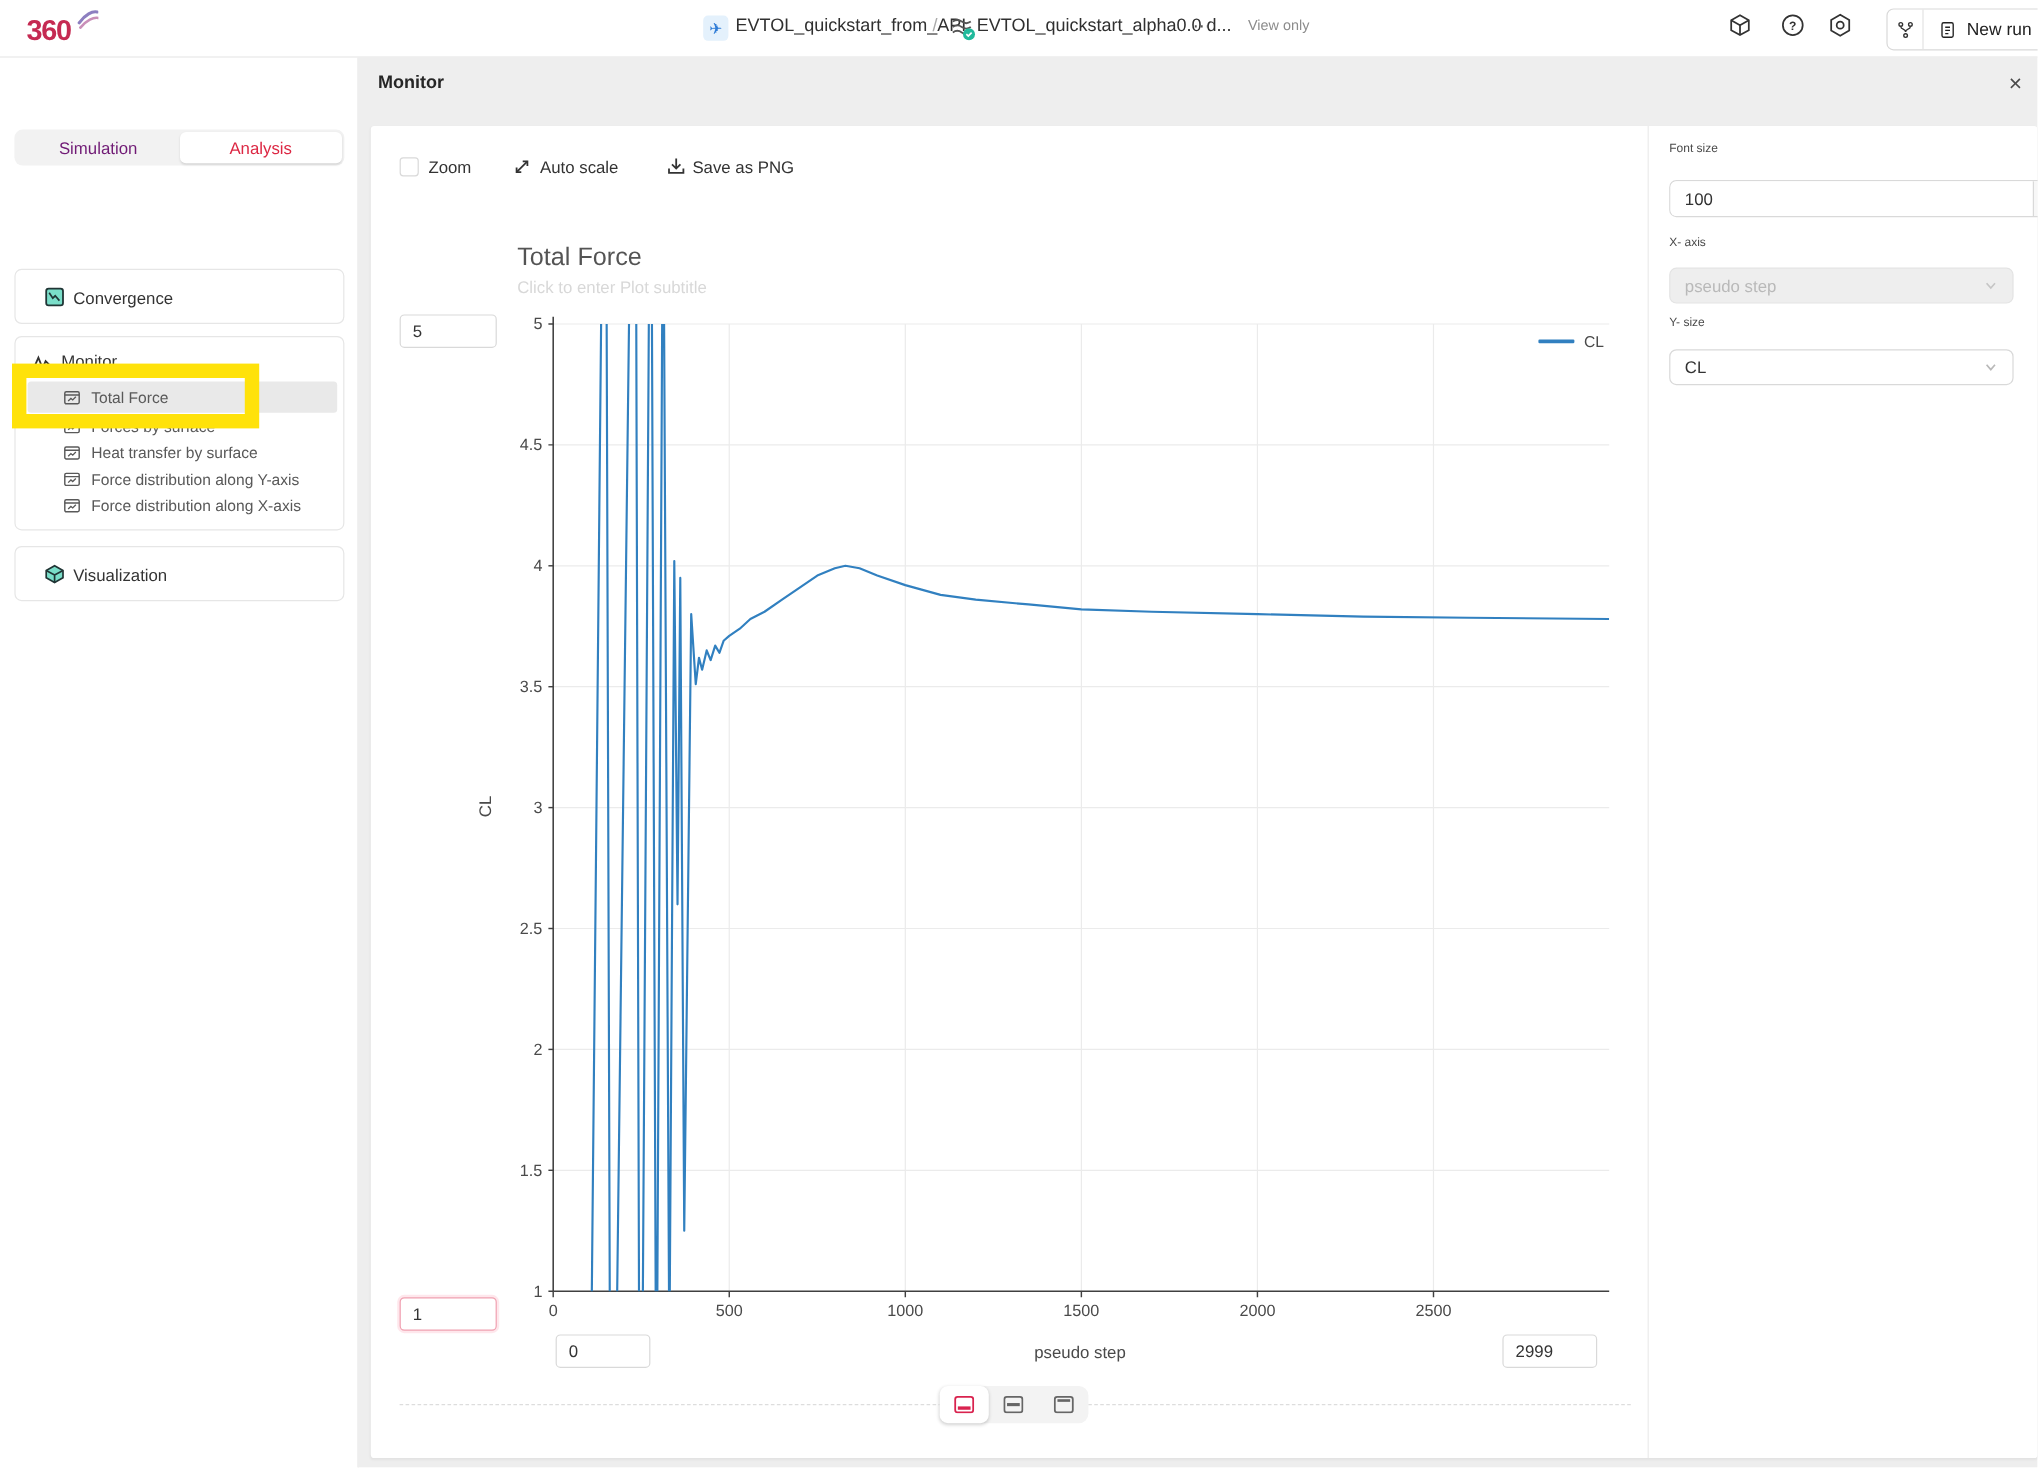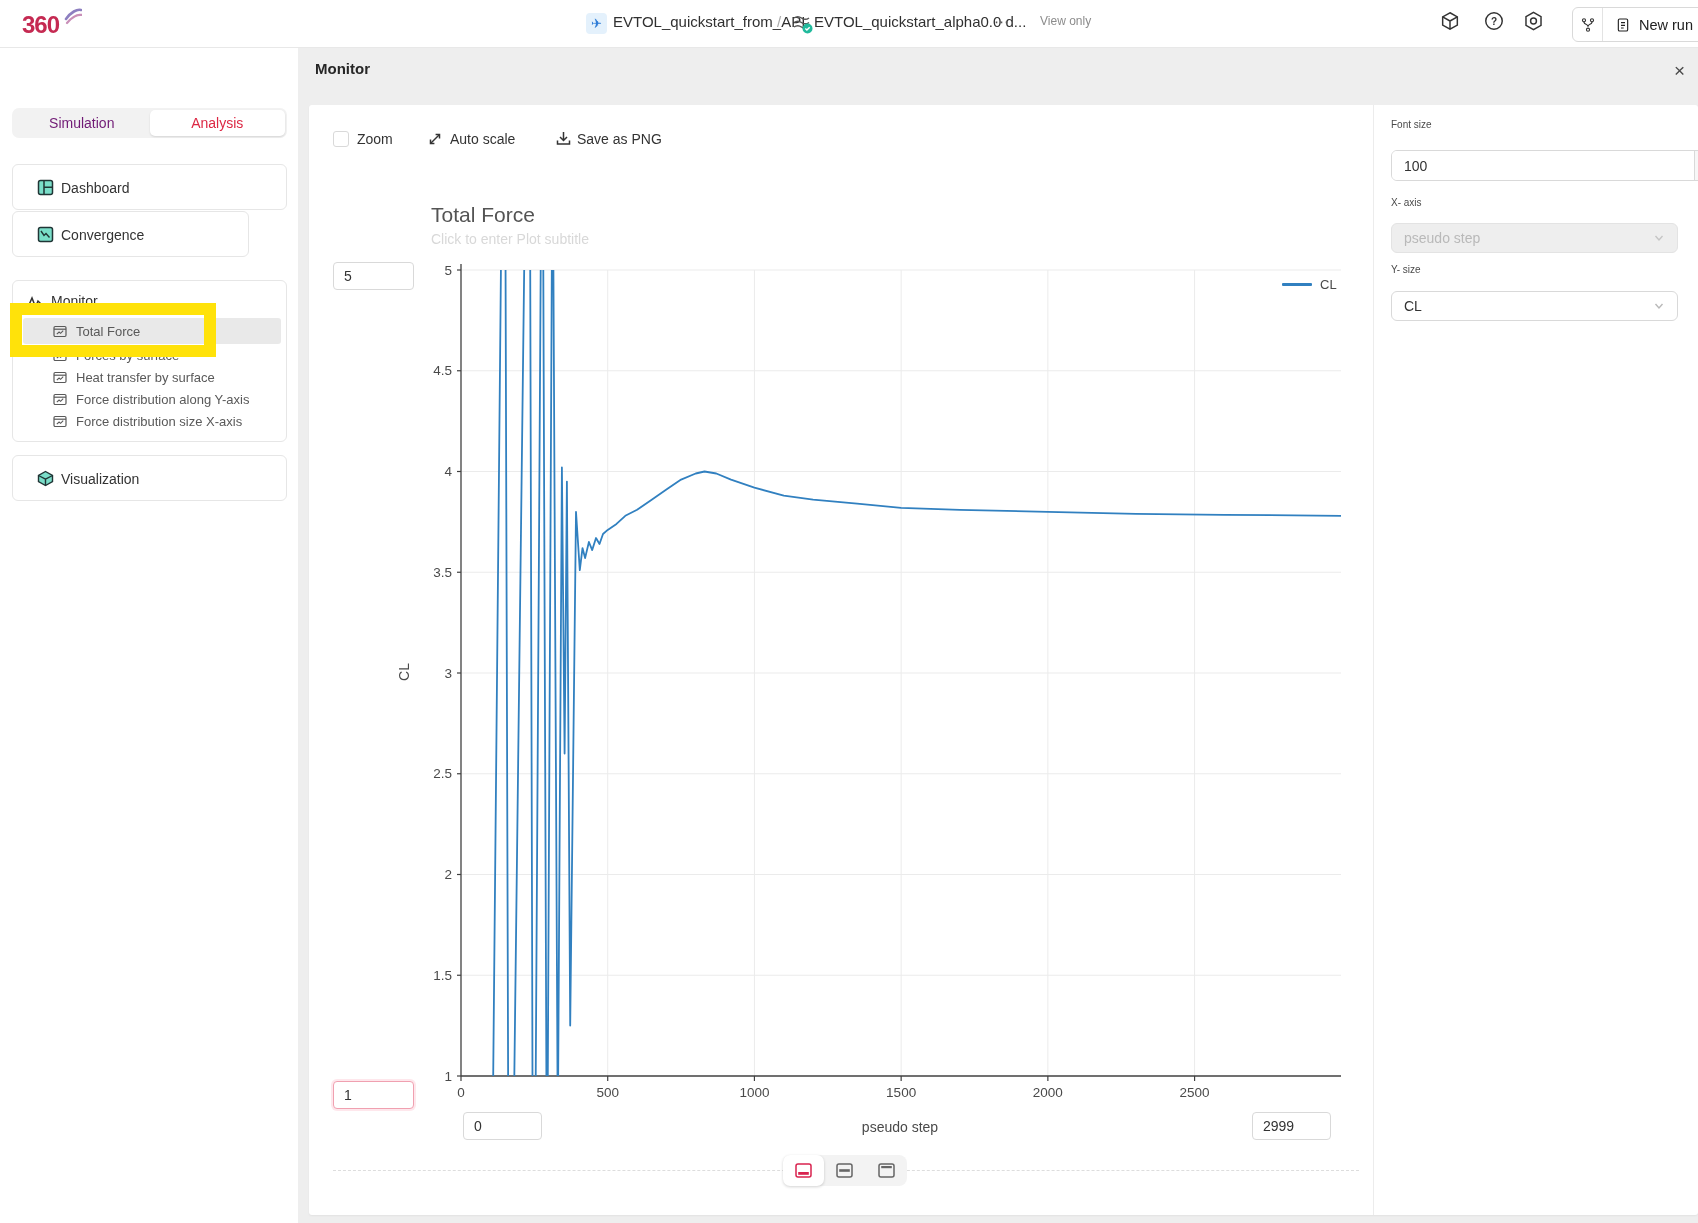--- a/index.html
+++ b/index.html
@@ -129,29 +129,22 @@
     </div>
   </div>
 </div>
 
 <div class="abs sidebar">
   <div class="abs tabs">
     <div class="tab">Simulation</div>
     <div class="tab active">Analysis</div>
   </div>
 
-  <div class="abs card" style="left:12px;top:117px;width:275px;height:46px">
-    <svg class="abs" style="left:24px;top:14px" width="17" height="17" viewBox="0 0 17 17">
-      <rect x="1.5" y="1.5" width="14" height="14" rx="2" fill="#7adec9" stroke="#203535" stroke-width="1.5"></rect>
-      <path d="M7 1.5v14M7 8.2h8.5" stroke="#203535" stroke-width="1.5"></path>
-    </svg>
-    <span class="abs card-label txt" style="left:48px;top:15px">Dashboard</span>
-  </div>
-
-  <div class="abs card" style="left:12px;top:164px;width:237px;height:46px">
+
+  <div class="abs card" style="left:12px;top:177px;width:275px;height:46px">
     <svg class="abs" style="left:24px;top:14px" width="17" height="17" viewBox="0 0 17 17">
       <rect x="1.5" y="1.5" width="14" height="14" rx="2" fill="#7adec9" stroke="#203535" stroke-width="1.5"></rect>
       <path d="M4 5l3 4.5 2-2 3.5 4" stroke="#203535" stroke-width="1.4" fill="none"></path>
     </svg>
     <span class="abs card-label txt" style="left:48px;top:15px">Convergence</span>
   </div>
 
   <div class="abs card" style="left:12px;top:233px;width:275px;height:162px">
     <svg class="abs" style="left:14px;top:13px" width="17" height="15" viewBox="0 0 17 15">
       <path d="M1.5 12L5 4l3.5 9L11 7l4 4" stroke="#333" stroke-width="1.5" fill="none"></path>
@@ -189,21 +182,21 @@
             <path d="M3.8 9.2l2.3-2.2 1.5 1.3 2.6-2.6" stroke="#595959" stroke-width="1.1" fill="none"></path>
           </svg>
           <span>Force distribution along Y-axis</span>
         </div>
         <div class="m-item">
           <svg width="14" height="13" viewBox="0 0 14 13">
             <rect x="1" y="1.5" width="12" height="10" rx="1.2" fill="none" stroke="#595959" stroke-width="1.2"></rect>
             <path d="M1 4.2h12" stroke="#595959" stroke-width="1.2"></path>
             <path d="M3.8 9.2l2.3-2.2 1.5 1.3 2.6-2.6" stroke="#595959" stroke-width="1.1" fill="none"></path>
           </svg>
-          <span>Force distribution size X-axis</span>
+          <span>Force distribution along X-axis</span>
         </div>
       </div>
   </div>
 
   <div class="abs card" style="left:12px;top:408px;width:275px;height:46px">
     <svg class="abs" style="left:23px;top:13px" width="19" height="19" viewBox="0 0 19 19">
       <path d="M9.5 2.5l7 4v6l-7 4-7-4v-6l7-4z" fill="#7adec9" stroke="#203535" stroke-width="1.4"></path>
       <path d="M9.5 10.2l7-3.7M9.5 10.2l-7-3.7M9.5 10.2v6.3" stroke="#203535" stroke-width="1.4" fill="none"></path>
     </svg>
     <span class="abs card-label txt" style="left:48px;top:15px">Visualization</span>

